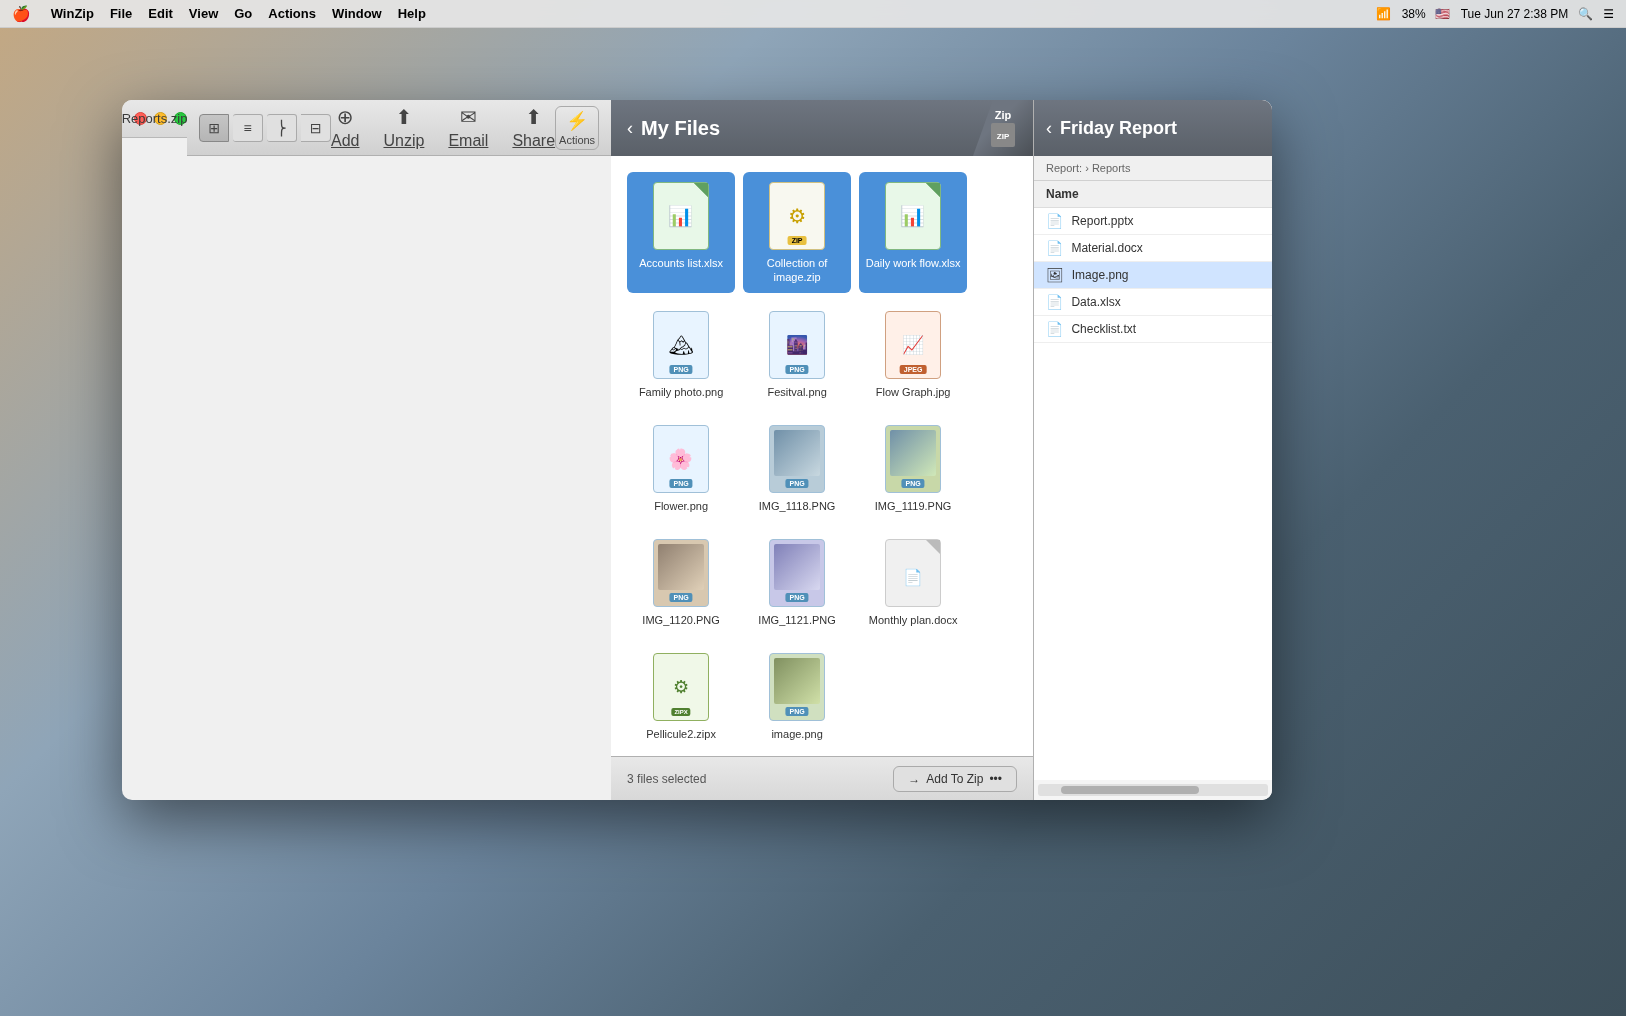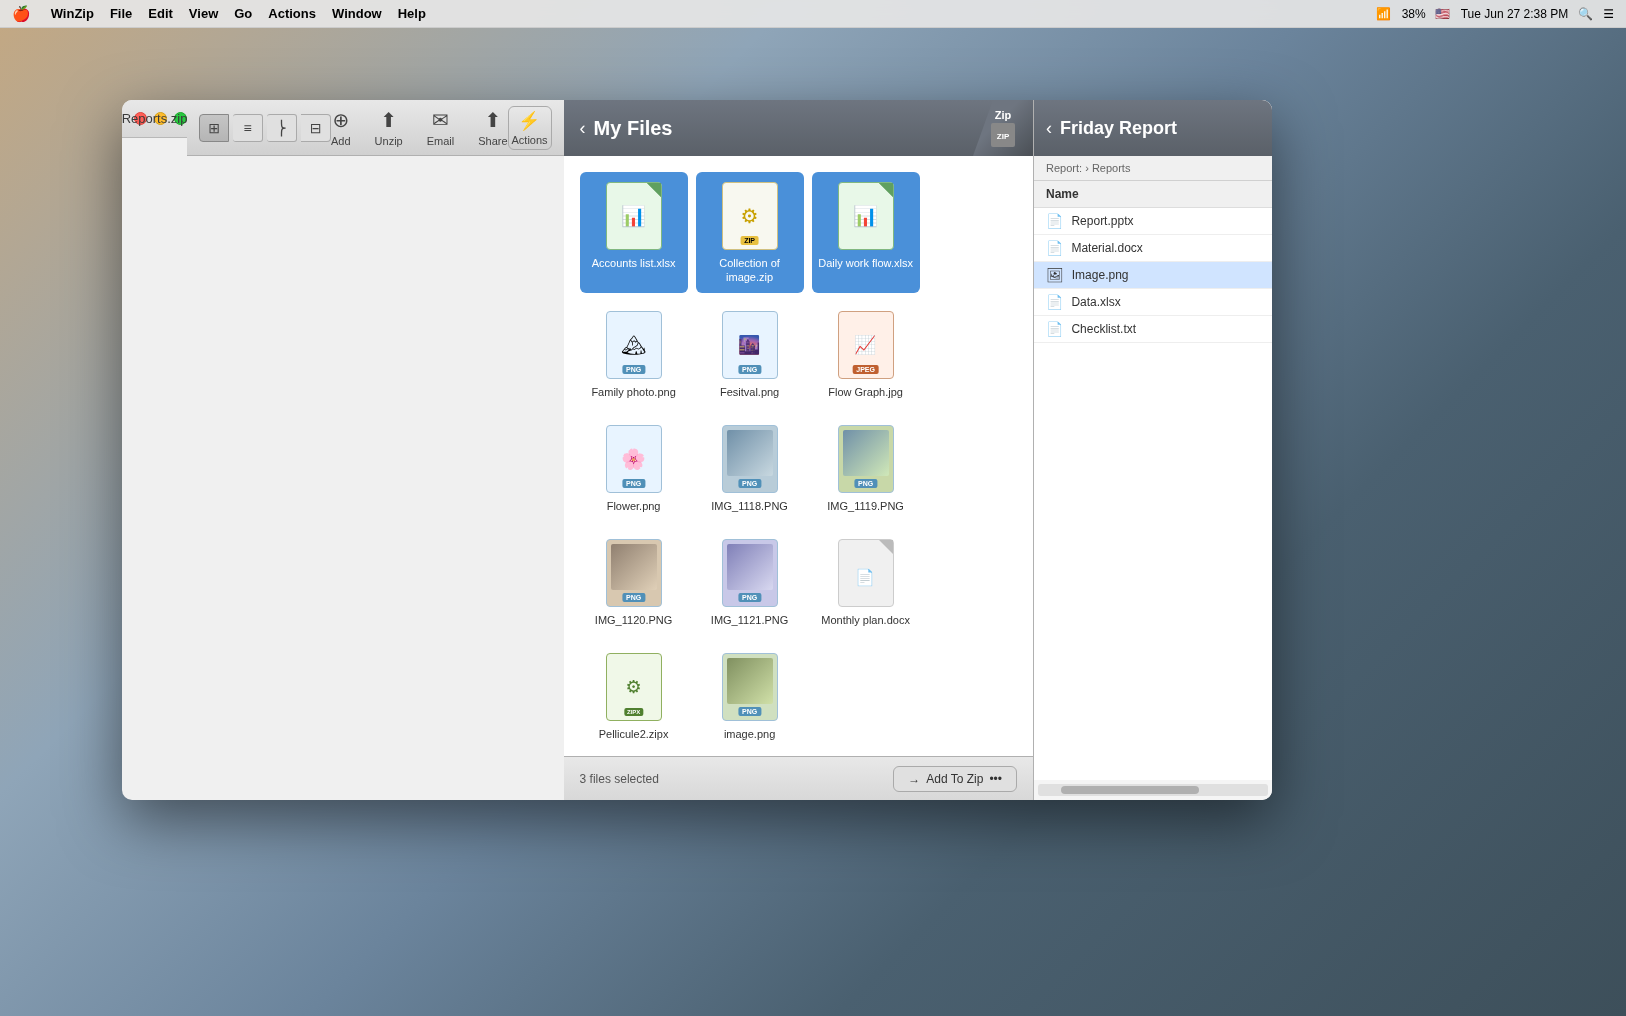--- a/index.html
+++ b/index.html
@@ -157,22 +157,23 @@
       flex-direction: column;
       align-items: center;
       gap: 3px;
       cursor: pointer;
     }
     .toolbar-action-icon {
       font-size: 20px;
       color: #444;
     }
     .toolbar-action-label {
-      font-size: 11px;
+      font-size: 16px;
       color: #444;
+      text-decoration: underline;
     }
 
     .toolbar-right {
       margin-left: auto;
     }
     .actions-btn {
       width: 44px;
       height: 44px;
       border: 1px solid #aaa;
       background: linear-gradient(180deg, #e8e8e8 0%, #d0d0d0 100%);

